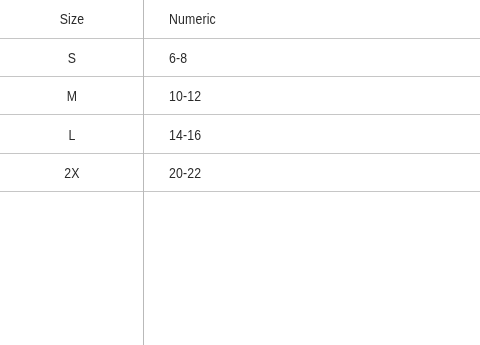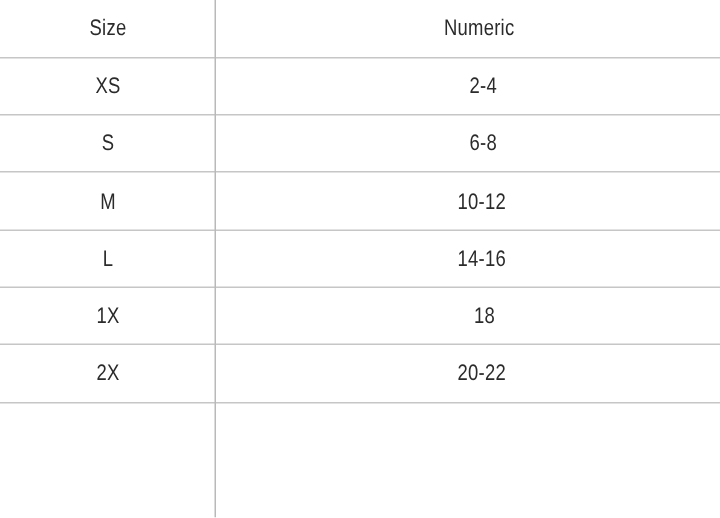--- a/index.html
+++ b/index.html
@@ -68,21 +68,21 @@
   .cell-size {
     text-align: center;
     font-size: 15px;
     letter-spacing: 0.2px;
     transform: scaleX(0.82);
     transform-origin: center center;
     white-space: nowrap;
   }
 
   .cell-num {
-    text-align: center;
+    text-align: left;
     padding-left: 25px !important;
     font-size: 15px;
     letter-spacing: 0.2px;
     white-space: nowrap;
   }
 
   .cell-num .shrink {
     display: inline-block;
     transform: scaleX(0.82);
     transform-origin: left center;
@@ -108,45 +108,37 @@
       <col class="col-num">
     </colgroup>
     <thead>
       <tr class="head ruled">
         <th class="cell-size">Size</th>
         <th class="cell-num"><span class="shrink">Numeric</span></th>
       </tr>
     </thead>
     <tbody>
 
-      <tr class="ruled">
-        <td class="cell-size">XS</td>
-        <td class="cell-num"><span class="shrink">2-4</span></td>
-      </tr>
 
       <tr class="ruled">
         <td class="cell-size">S</td>
         <td class="cell-num"><span class="shrink">6-8</span></td>
       </tr>
 
       <tr class="ruled">
         <td class="cell-size">M</td>
         <td class="cell-num"><span class="shrink">10-12</span></td>
       </tr>
 
       <tr class="ruled">
         <td class="cell-size">L</td>
         <td class="cell-num"><span class="shrink">14-16</span></td>
       </tr>
 
 
-      <tr class="ruled">
-        <td class="cell-size">1X</td>
-        <td class="cell-num"><span class="shrink">18</span></td>
-      </tr>
 
       <tr class="ruled">
         <td class="cell-size">2X</td>
         <td class="cell-num"><span class="shrink">20-22</span></td>
       </tr>
 
 
     </tbody>
   </table>
 </div>

